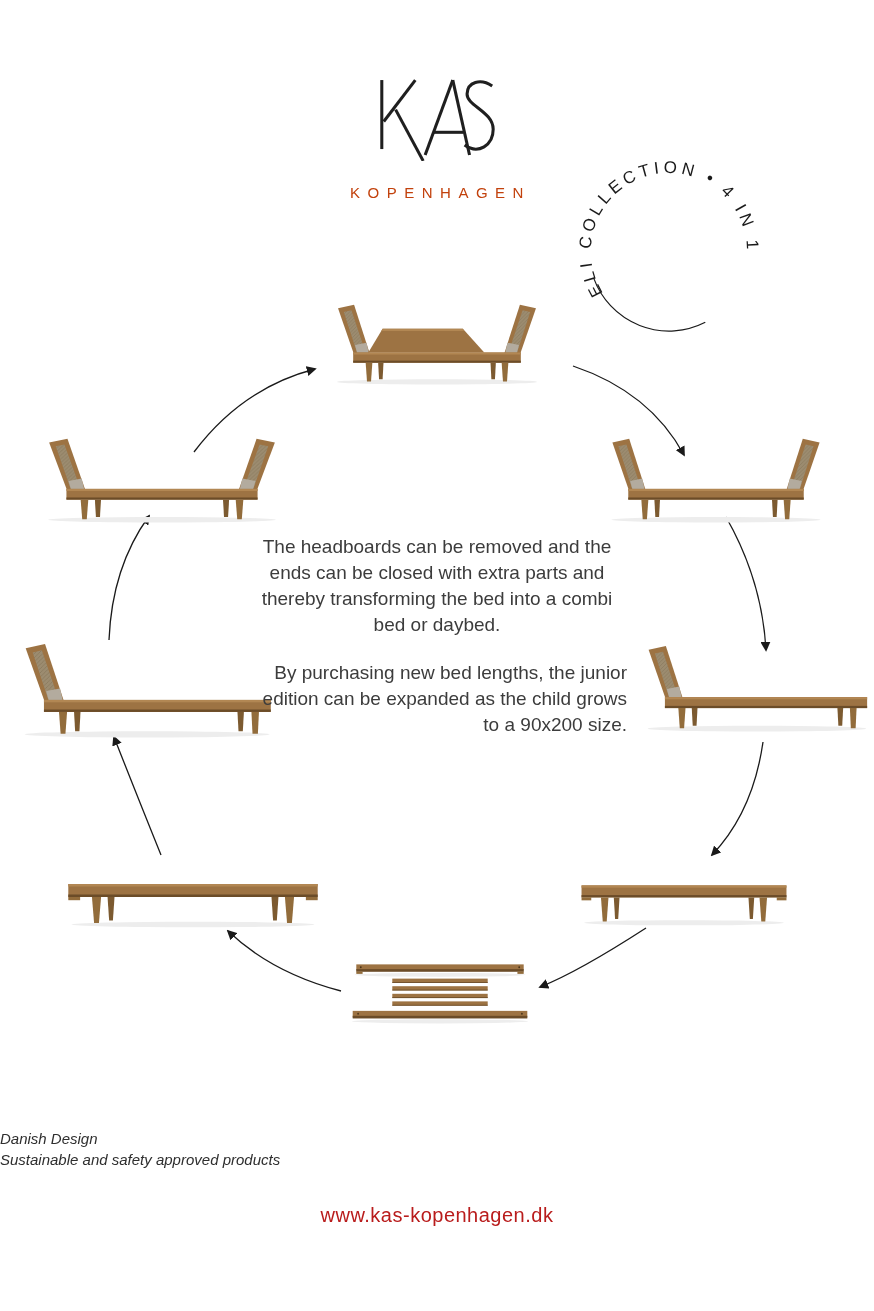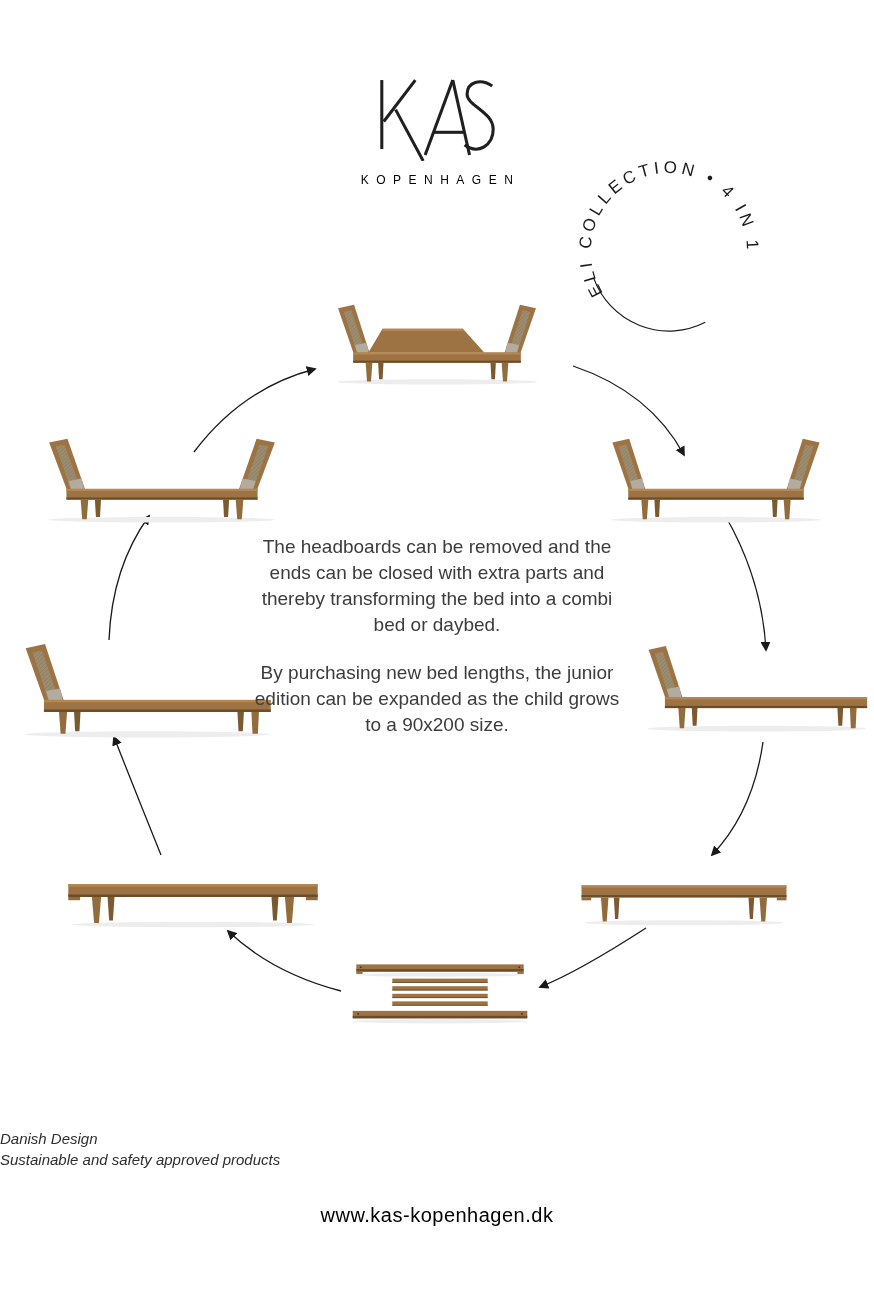--- a/index.html
+++ b/index.html
@@ -10,43 +10,43 @@
     background:#ffffff;
     font-family:"Liberation Sans", sans-serif;
     color:#3c3c3c;
     overflow:hidden;
   }
   .abs{position:absolute;}
 
   
   .logo{left:50%;top:76px;transform:translateX(-50%);text-align:center;width:220px;}
   .logo-sub{
-    margin-top:8px;font-size:12px;letter-spacing:7.5px;padding-left:7px;
-    color:#000000;font-weight:400;
+    margin-top:19px;font-size:15px;letter-spacing:7.5px;padding-left:7px;
+    color:#c2410c;font-weight:400;
   }
 
   
   .badge{left:556px;top:138px;width:232px;height:232px;}
   .badge-text{
     font-family:"Liberation Sans", sans-serif;
     font-size:17px;letter-spacing:4px;fill:var(--ink);
   }
   .badge-arc{stroke:var(--ink);stroke-width:1.2;fill:none;}
 
   
   .description{left:247px;top:534px;width:380px;text-align:center;
     font-size:19px;line-height:26px;color:#3c3c3c;}
   .description p{margin:0 0 22px 0;}
-  .description p:last-child{margin-bottom:4px;}
+  .description p:last-child{margin-bottom:4px;text-align:right;}
 
   
   .tagline{left:0;top:1128px;width:874px;
     font-style:italic;font-size:15px;line-height:21px;color:#2e2e2e;}
   .website{left:0;top:1204px;width:874px;text-align:center;
-    font-size:20px;letter-spacing:0.5px;color:#000000;}
+    font-size:20px;letter-spacing:0.5px;color:#b91c1c;}
 
   
   .f-wood{fill:var(--wood);}
   .f-wood-light{fill:var(--wood-light);}
   .f-wood-dark{fill:var(--wood-dark);}
   .f-wood-mid{fill:#926c3b;}
   .f-wood-back{fill:#7c5a30;}
   .f-cane{fill:url(#cane);}
   .f-pad{fill:#b3ab9e;}
   .f-shadow{fill:#ededed;}

